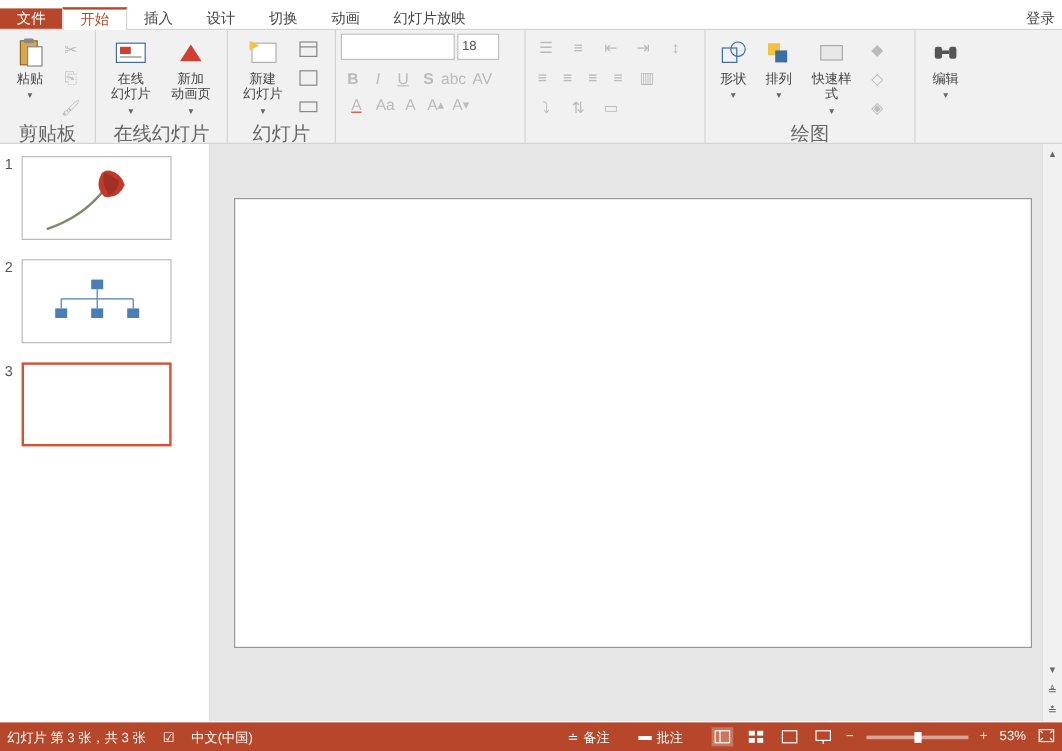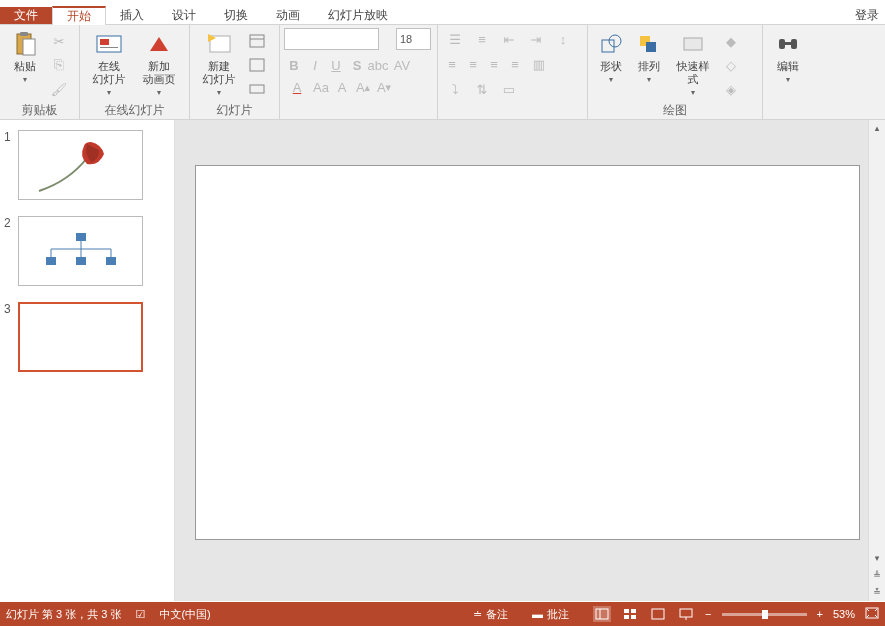--- a/index.html
+++ b/index.html
@@ -9,34 +9,34 @@
 .tabs { height: 25px; background: #fff; display: flex; align-items: flex-end; border-bottom: 1px solid #d4d4d4; }
 .tab { padding: 0 14px; display: flex; align-items: center; font-size: 12px; color: #444; cursor: pointer; }
 .tab.file { background: #b7472a; color: #fff; }
 .tab.active { background: #fff; color: #b7472a; border-top: 2px solid #b7472a; border-left: 1px solid #d4d4d4; border-right: 1px solid #d4d4d4; margin-bottom: -1px; }
 .login { margin-left: auto; padding: 0 6px; display: flex; align-items: center; color: #444; }
 
 
 .ribbon { height: 95px; background: #f1f1f1; display: flex; border-bottom: 1px solid #d4d4d4; }
 .group { border-right: 1px solid #d4d4d4; display: flex; flex-direction: column; }
 .group-body { flex: 1; display: flex; align-items: flex-start; padding: 3px 4px 0 4px; }
-.group-label { height: 17px; text-align: center; font-size: 12px; color: #666; position: relative; }
+.group-label { height: 17px; text-align: center; font-size: 16px; color: #666; position: relative; }
 
 .bigbtn { display: flex; flex-direction: column; align-items: center; justify-content: flex-start; padding: 2px 5px; width: 42px; height: 74px; color: #444; font-size: 11px; line-height: 13px; text-align: center; }
 .bigbtn .icon { width: 28px; height: 28px; margin-bottom: 2px; display: flex; align-items: center; justify-content: center; }
 .bigbtn .lbl { white-space: pre-line; }
 .drop { font-size: 8px; color: #666; }
 
 .smallcol { display: flex; flex-direction: column; gap: 2px; padding: 2px 2px; }
 .smallbtn { width: 22px; height: 22px; display: flex; align-items: center; justify-content: center; color: #777; font-size: 13px; border: 1px solid transparent; }
 .smallbtn.dis { color: #bbb; }
 
 .fontname { width: 95px; height: 22px; border: 1px solid #c0c0c0; background: #fff; font-size: 11px; padding: 0 4px; display: flex; align-items: center; color: #888; }
 .fontsize { width: 35px; height: 22px; border: 1px solid #c0c0c0; background: #fff; font-size: 11px; padding: 0 3px; display: flex; align-items: center; color: #555; }
-.fontrow { display: flex; gap: 17px; margin-bottom: 4px; align-items: flex-end; }
+.fontrow { display: flex; gap: 2px; margin-bottom: 4px; align-items: flex-end; }
 .iconrow { display: flex; gap: 1px; }
 .ib { width: 20px; height: 22px; display: flex; align-items: center; justify-content: center; color: #bbb; font-size: 13px; }
 .ibw { width: 26px; }
 
 
 .main { display: flex; height: 481px; }
 .thumbs { width: 175px; background: #fff; border-right: 1px solid #e0e0e0; padding: 10px 8px 0 4px; overflow: hidden; }
 .trow { display: flex; margin-bottom: 16px; }
 .tnum { width: 14px; font-size: 12px; color: #555; padding-top: 0; }
 .thumb { width: 125px; height: 70px; background: #fff; border: 1px solid #bbb; position: relative; }

